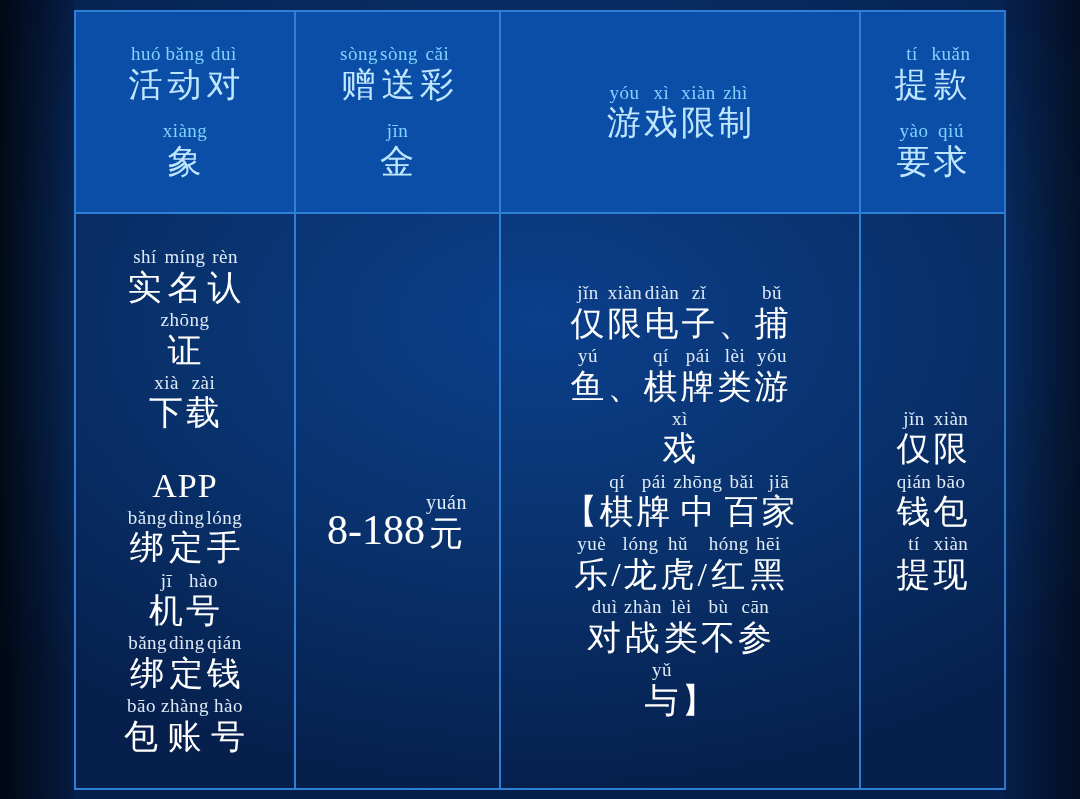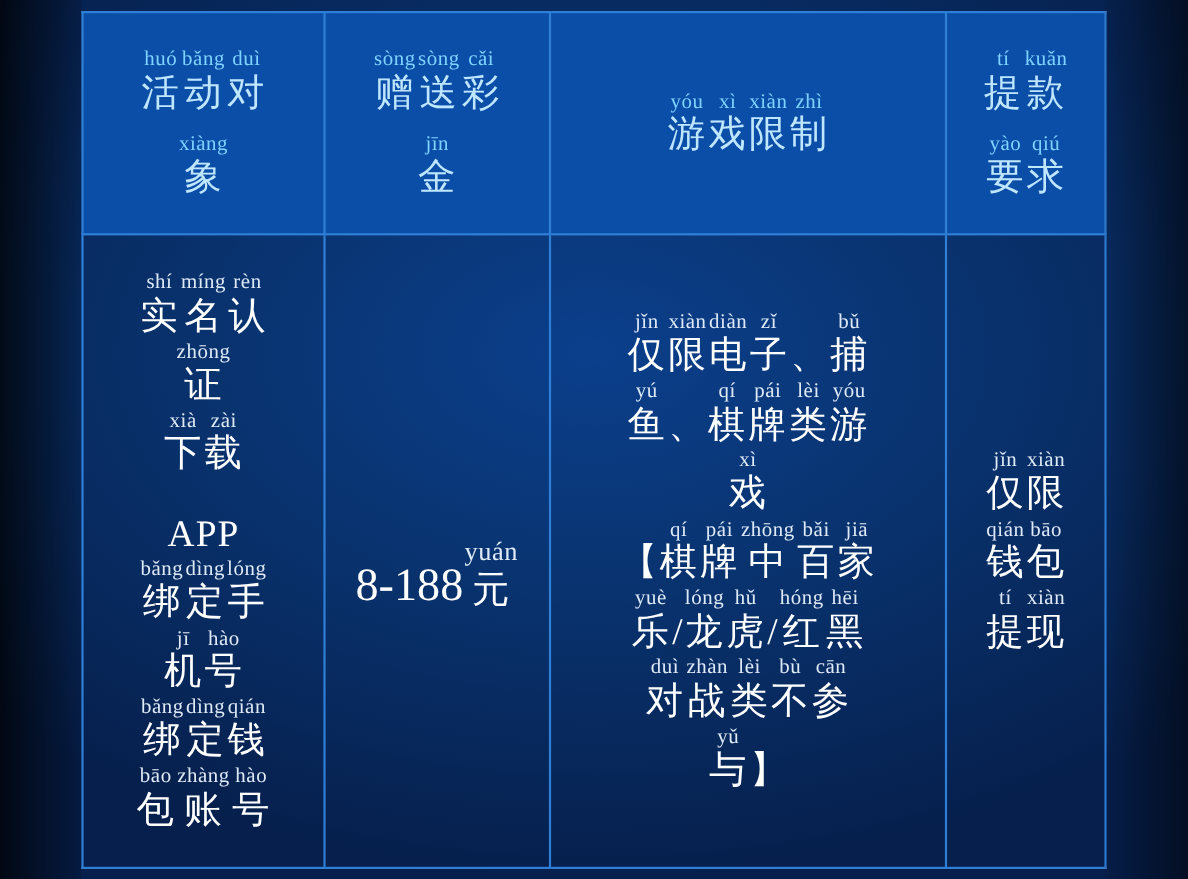--- a/index.html
+++ b/index.html
@@ -114,21 +114,21 @@
     font-size: 40px;
     letter-spacing: 1px;
     margin-top: 32px;
   }
   .amount {
     color: #ffffff;
     font-size: 42px;
     letter-spacing: 0px;
   }
   .amount .r .hz { font-size: 30px; }
-  .amount .r .py { font-size: 24px; margin-top: 43px; }
+  .amount .r .py { font-size: 20px; margin-top: 43px; }
   .cellstack { display: block; }
 </style>
 </head>
 <body>
 
 <div id="stage">
 
   <table class="matrix">
     <colgroup>
       <col class="col-a">

